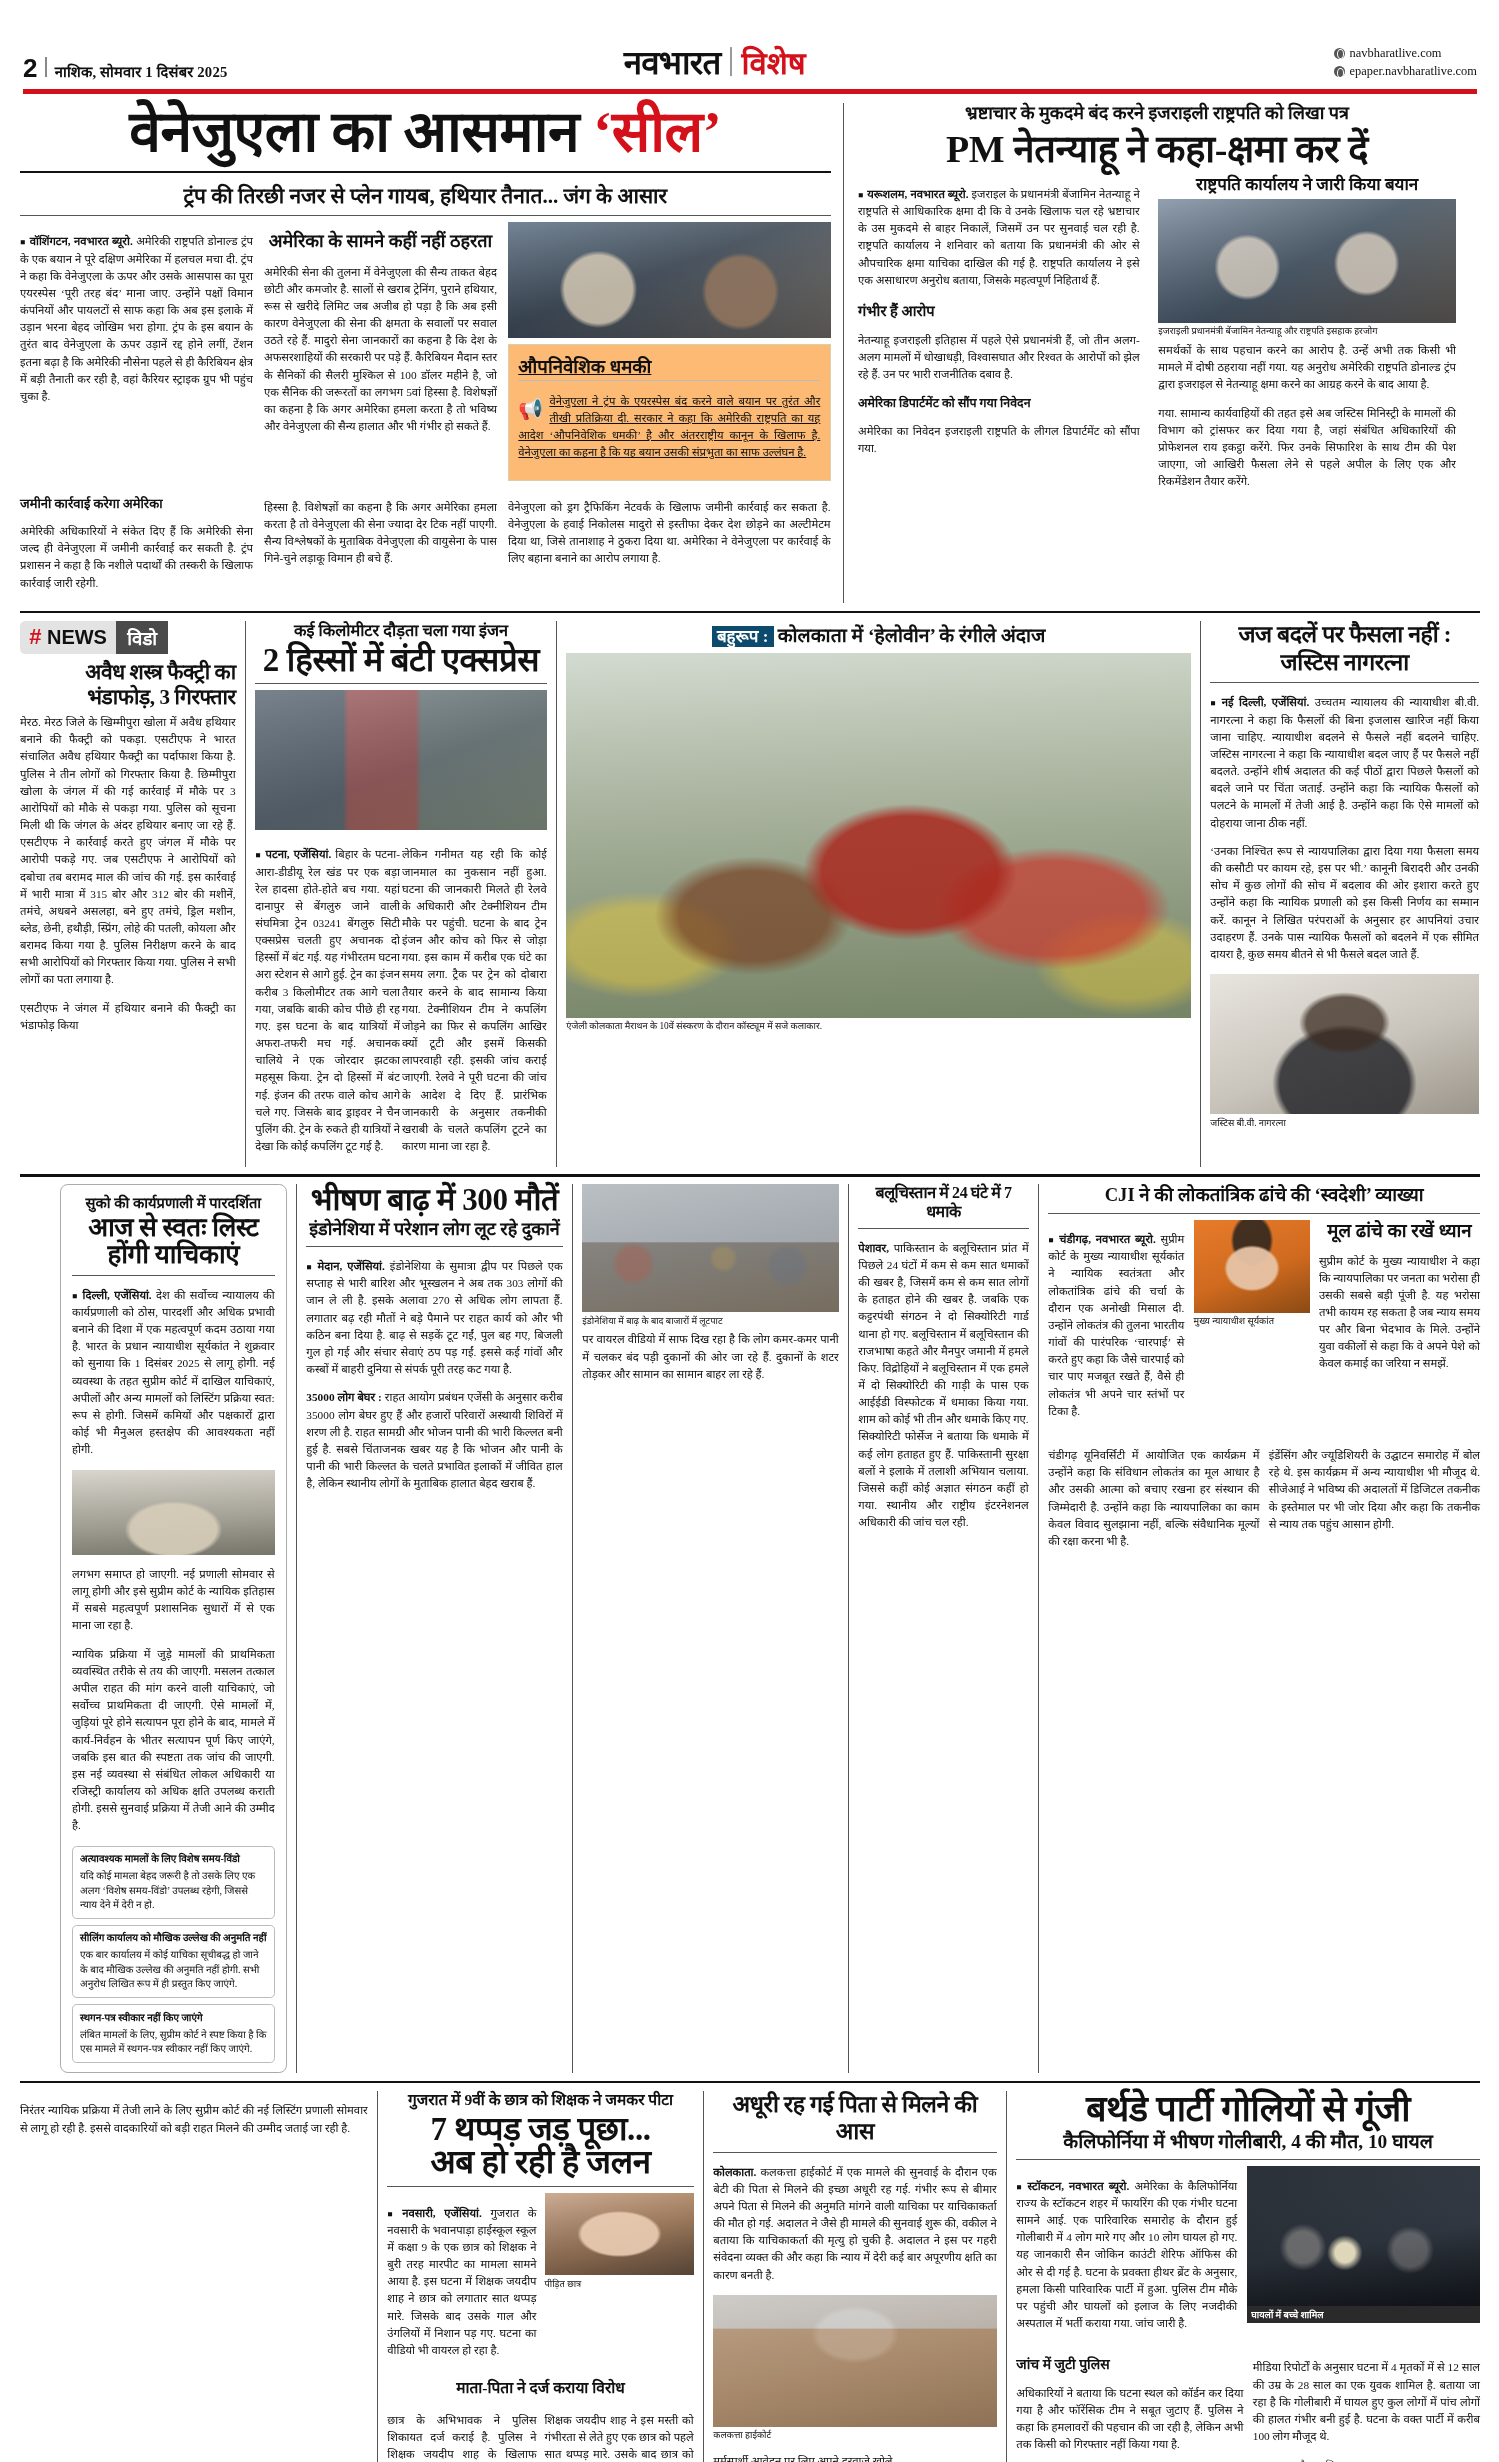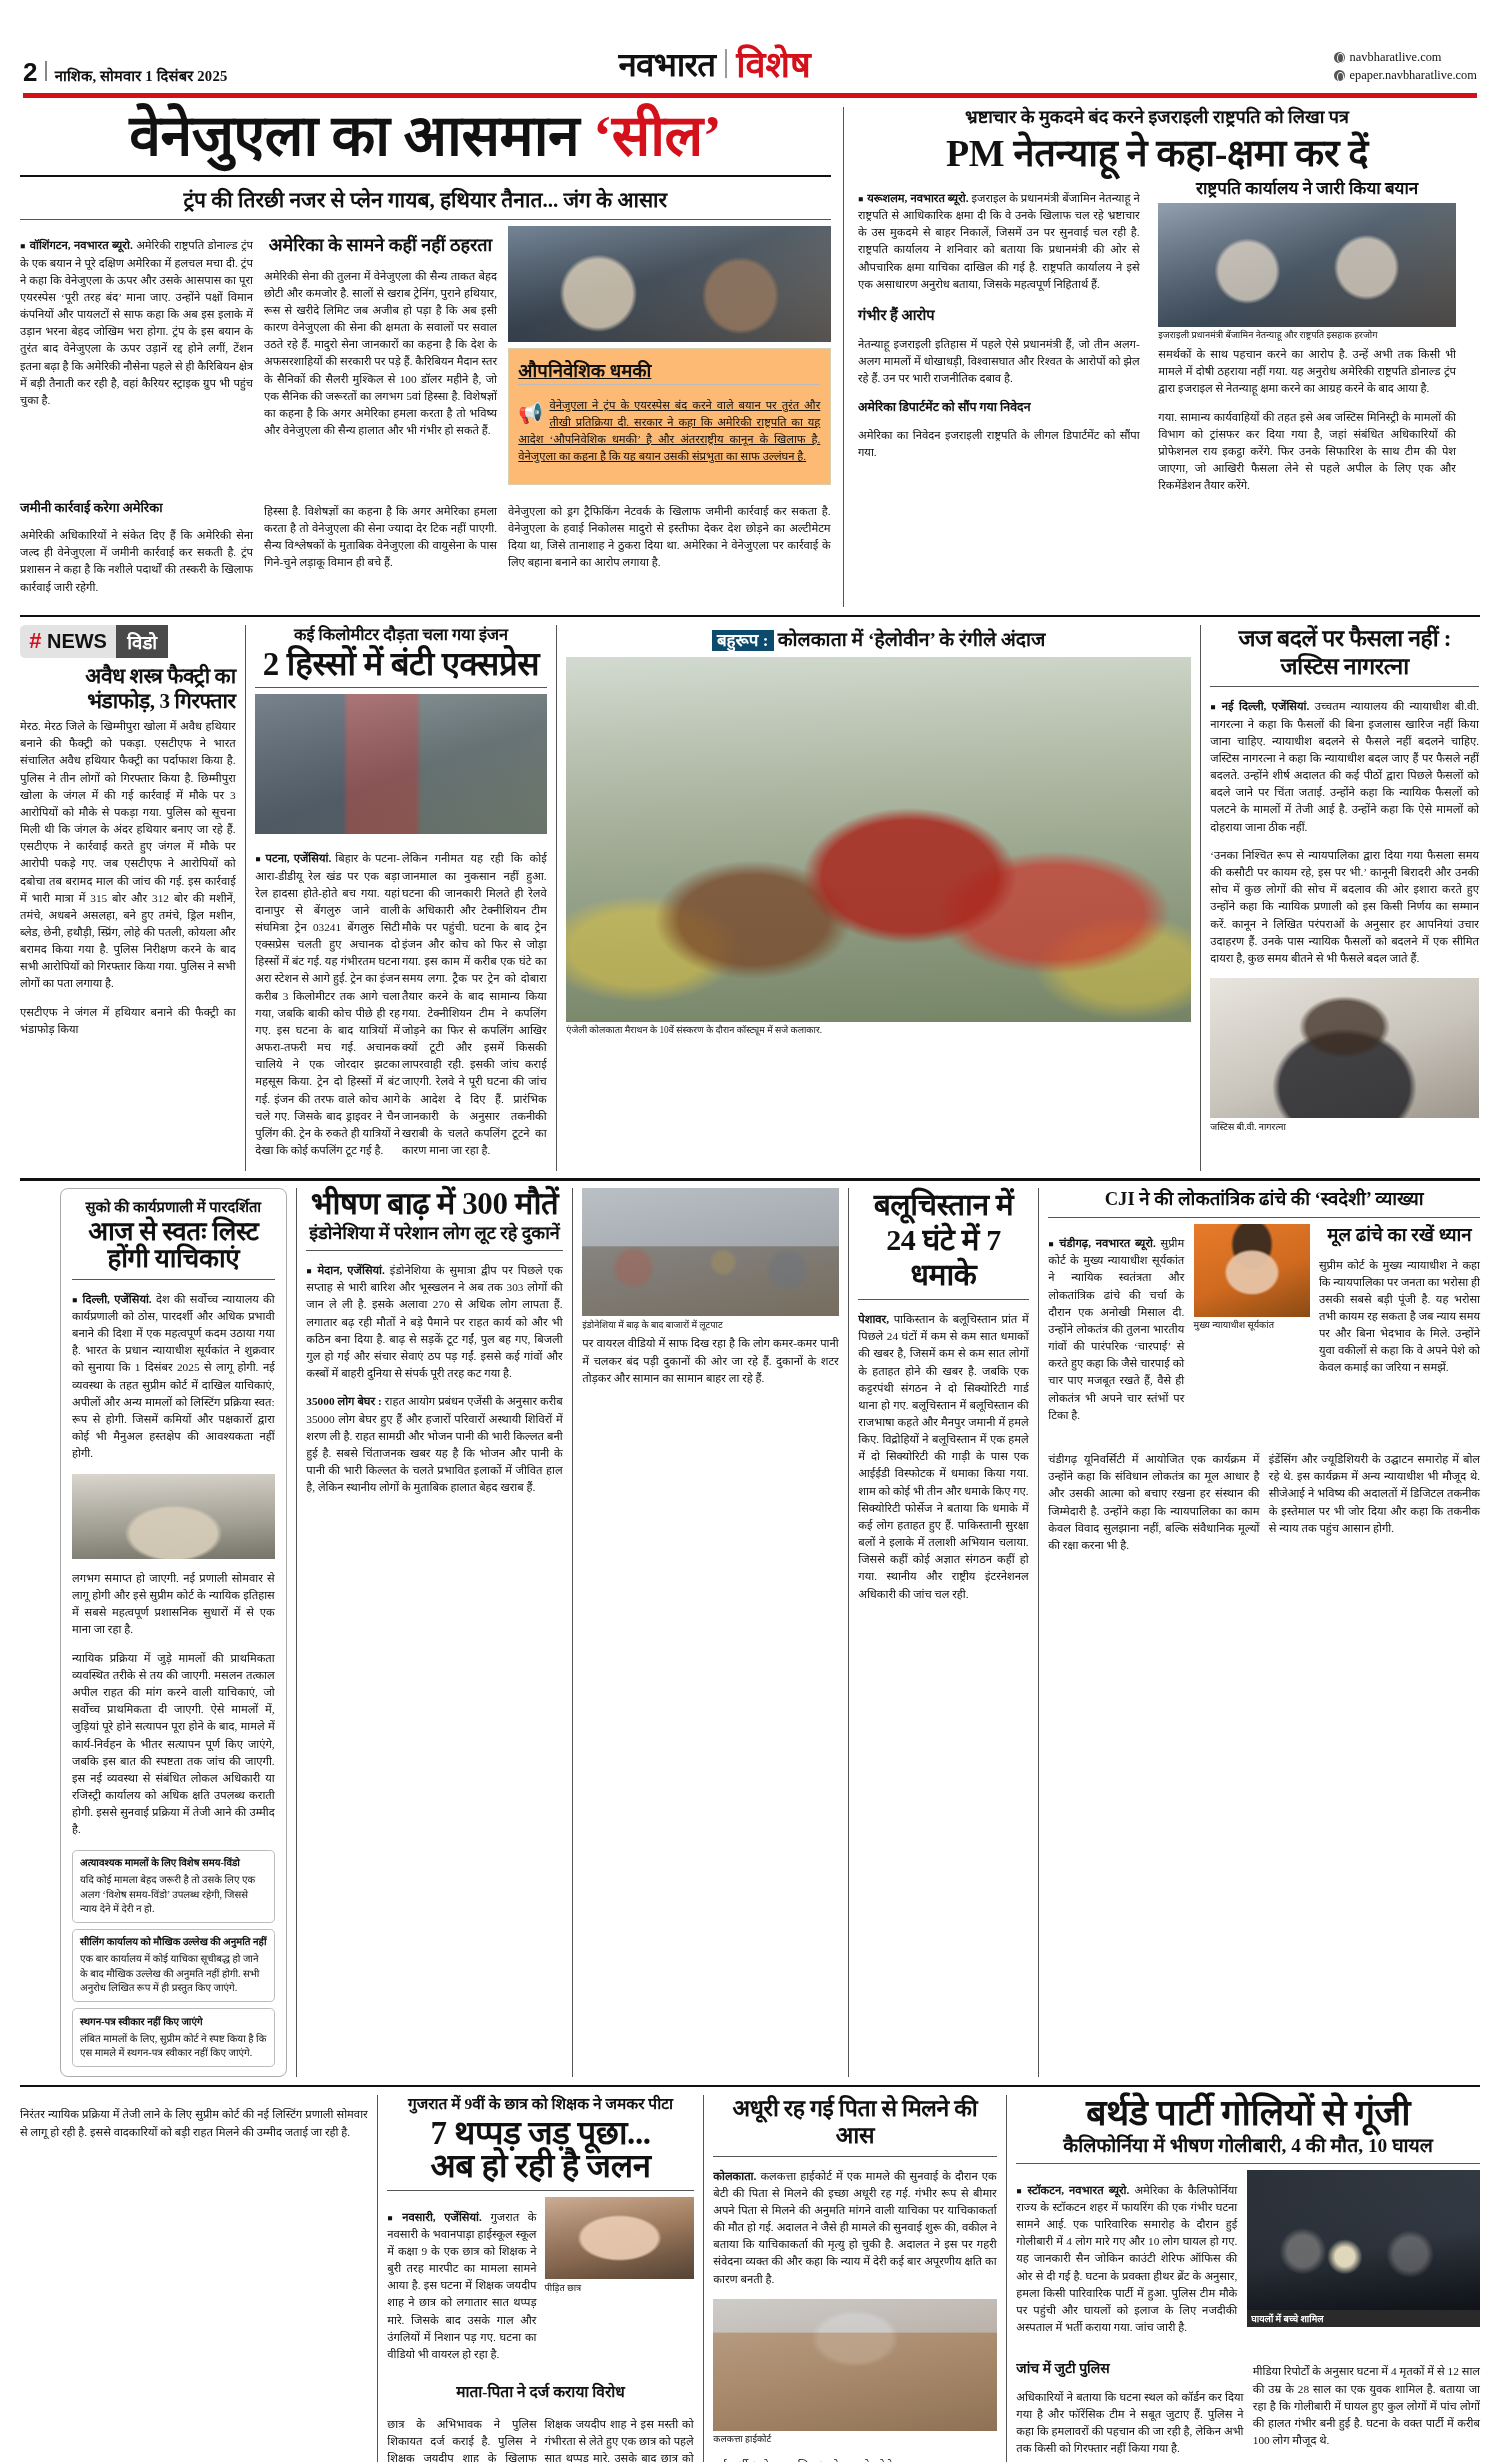--- a/index.html
+++ b/index.html
@@ -15,21 +15,21 @@
 
   
   .masthead { display:flex; align-items:flex-end; justify-content:space-between; padding: 36px 3.1px 4.7px 3.1px; }
   .folio { display:flex; align-items:baseline; gap:7.8px; }
   .folio-num { font-size:26px; font-weight:bold; line-height:1; font-family:"Liberation Sans",sans-serif;}
   .folio-bar { width:1.6px; height:20px; background:#888; display:inline-block; }
   .folio-date { font-size:14.7px; font-weight:bold; letter-spacing:0.2px; }
   .brand { display:flex; align-items:center; gap:9.3px; transform:translateY(3.1px); margin-right:132px;}
   .brand-main { font-size:33px; font-weight:bold; letter-spacing:-0.8px; }
   .brand-sep { width:2.3px; height:29.5px; background:#9a9a9a; }
-  .brand-sub { font-size:36px; font-weight:bold; color:#d4111b; }
+  .brand-sub { font-size:31px; font-weight:bold; color:#d4111b; }
   .sites { font-size:12.4px; text-align:left; line-height:1.5; }
   .sites div { display:flex; align-items:center; gap:4.7px; }
   .globe { width:11px;height:11px;border-radius:50%;background:#555;display:inline-block;position:relative;flex:none;}
   .globe::after{content:"";position:absolute;left:3.1px;top:1.6px;width:4.7px;height:7.8px;border:0.8px solid #fff;border-radius:50%;}
   .rule-red { height:5.4px; background:#d4111b; margin: 3.1px 3.1px 0 3.1px; }
 
   
   .hr-black { height:2.3px; background:#111; margin:7.8px 0; }
   .hr-thin { height:0.8px; background:#555; margin:6.2px 0; }
   .kicker { font-size:18px; font-weight:bold; text-align:center; line-height:1.2;}
@@ -294,21 +294,21 @@
           linear-gradient(180deg, rgba(190,195,200,.5) 0 45%, rgba(120,110,95,.55) 46% 100%),
           radial-gradient(circle at 20% 62%, rgba(220,80,70,.5) 0 7%, transparent 10%),
           radial-gradient(circle at 55% 58%, rgba(230,190,90,.45) 0 6%, transparent 9%),
           radial-gradient(circle at 80% 64%, rgba(90,120,170,.45) 0 7%, transparent 10%);"></div>
       </div>
       <div class="cap">इंडोनेशिया में बाढ़ के बाद बाजारों में लूटपाट</div>
       <p class="body-txt" style="margin-top:4.7px;">पर वायरल वीडियो में साफ दिख रहा है कि लोग कमर-कमर पानी में चलकर बंद पड़ी दुकानों की ओर जा रहे हैं. दुकानों के शटर तोड़कर और सामान का सामान बाहर ला रहे हैं.</p>
     </div>
 
     <div class="b3-c4">
-      <div class="headline" style="font-size:30px;line-height:1.16;">बलूचिस्तान में 24 घंटे में 7 धमाके</div>
+      <div class="headline" style="font-size:16px;line-height:1.16;">बलूचिस्तान में 24 घंटे में 7 धमाके</div>
       <div class="hr-thin"></div>
       <p class="body-txt"><span class="dateline">पेशावर,</span>
         <span>पाकिस्तान के बलूचिस्तान प्रांत में पिछले 24 घंटों में कम से कम सात धमाकों की खबर है, जिसमें कम से कम सात लोगों के हताहत होने की खबर है. जबकि एक कट्टरपंथी संगठन ने दो सिक्योरिटी गार्ड थाना हो गए. बलूचिस्तान में बलूचिस्तान की राजभाषा कहते और मैनपुर जमानी में हमले किए. विद्रोहियों ने बलूचिस्तान में एक हमले में दो सिक्योरिटी की गाड़ी के पास एक आईईडी विस्फोटक में धमाका किया गया. शाम को कोई भी तीन और धमाके किए गए. सिक्योरिटी फोर्सेज ने बताया कि धमाके में कई लोग हताहत हुए हैं. पाकिस्तानी सुरक्षा बलों ने इलाके में तलाशी अभियान चलाया. जिससे कहीं कोई अज्ञात संगठन कहीं हो गया. स्थानीय और राष्ट्रीय इंटरनेशनल अधिकारी की जांच चल रही.</span></p>
     </div>
 
     <div class="b3-c5">
       <div class="kicker" style="font-size:18.6px;">CJI ने की लोकतांत्रिक ढांचे की ‘स्वदेशी’ व्याख्या</div>
       <div class="hr-thin"></div>
       <div style="display:flex;gap:9.3px;">
         <div style="width:136px;flex:none;">

